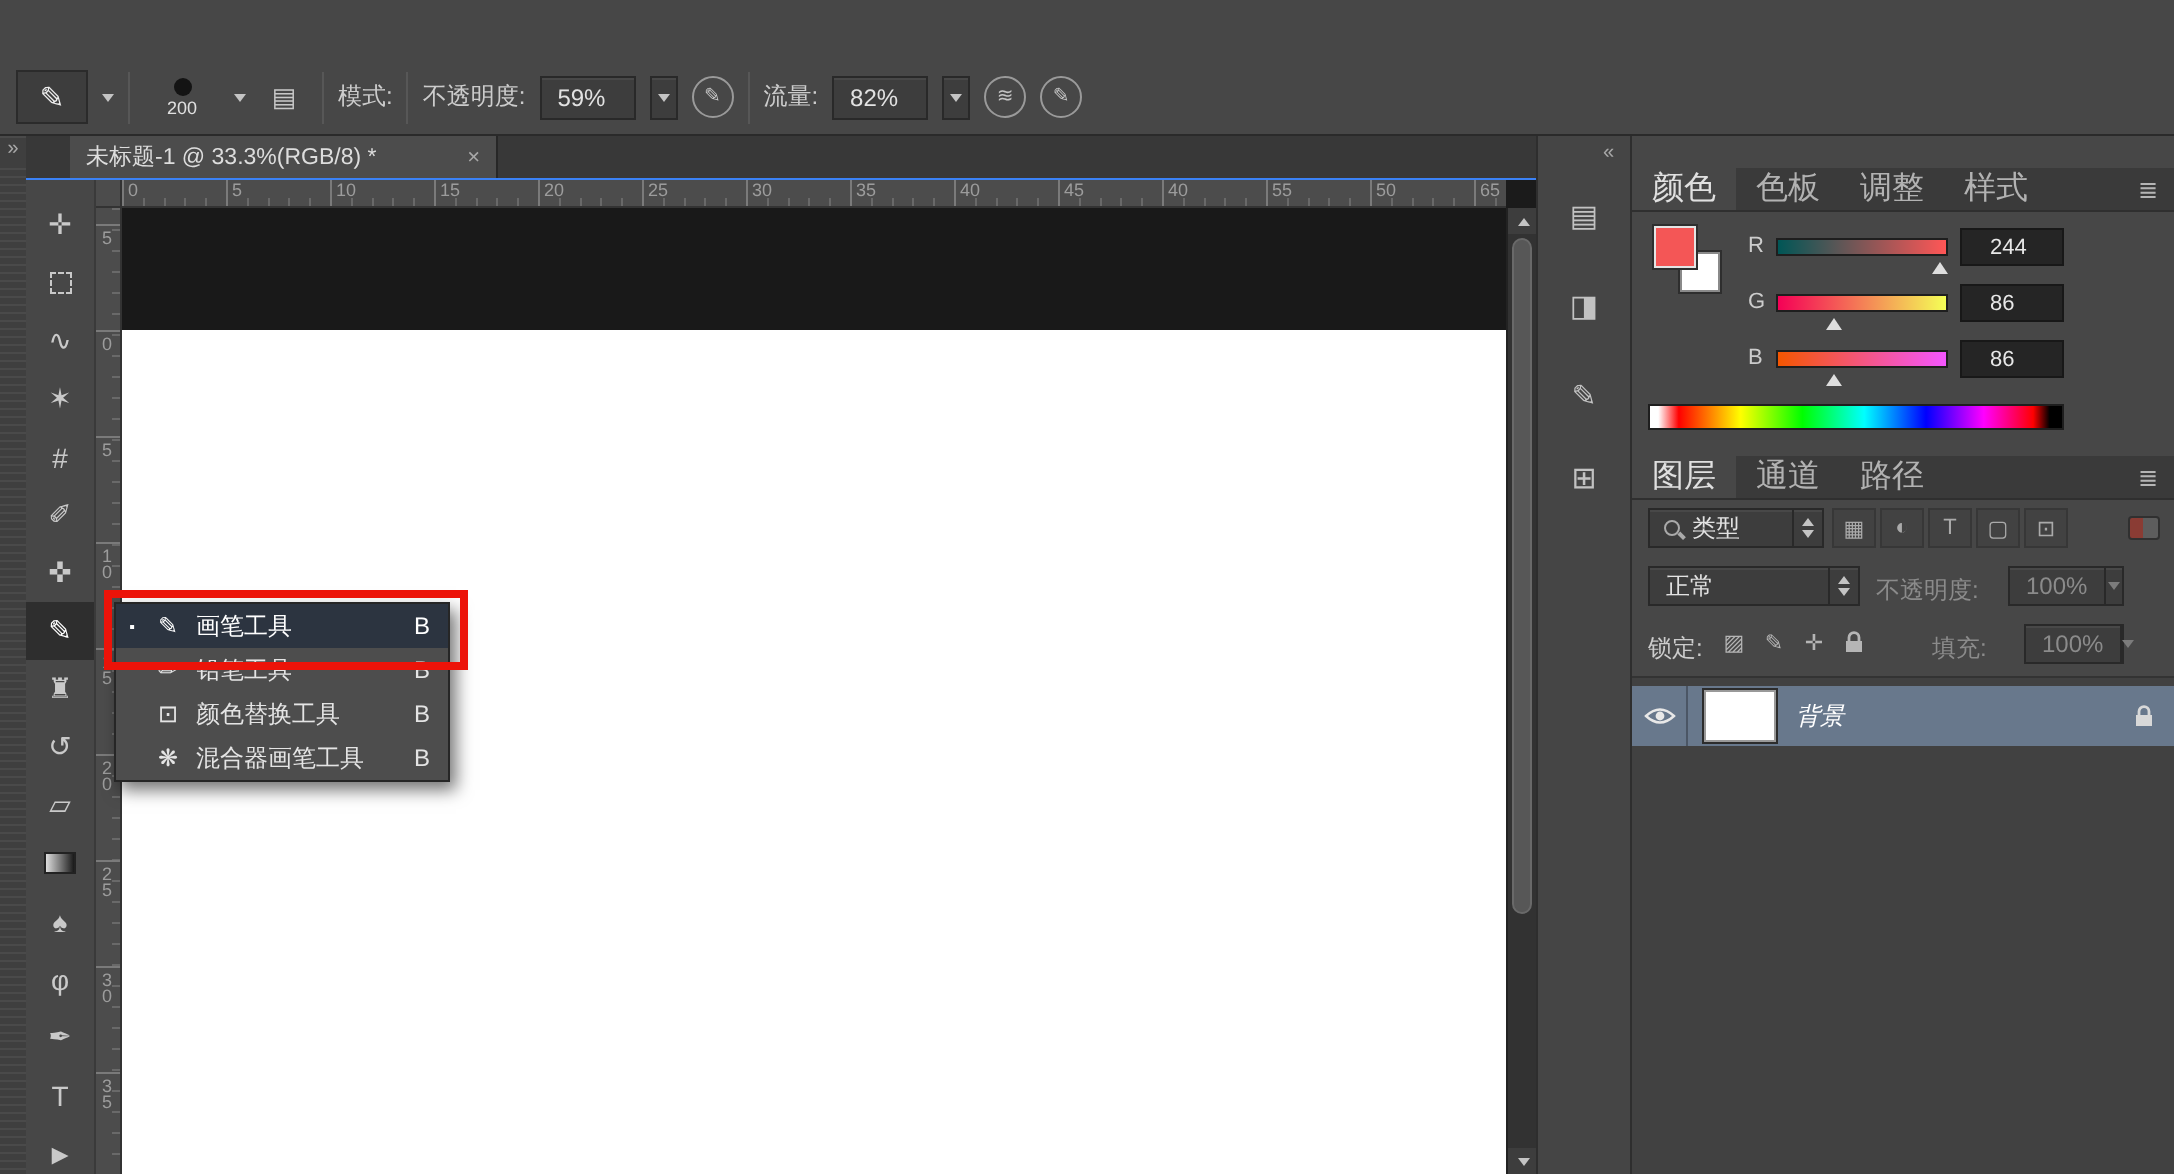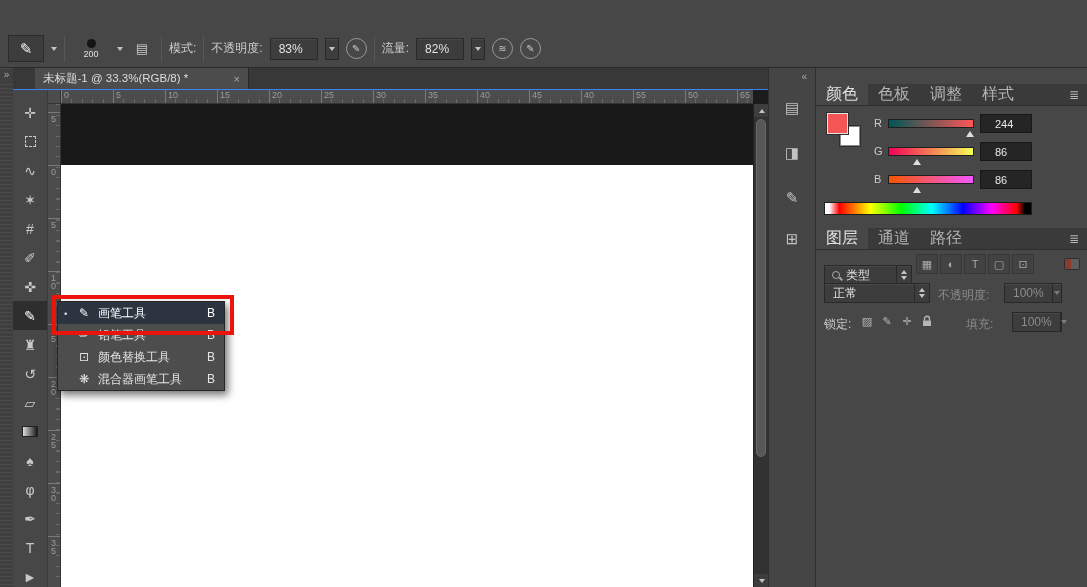--- a/index.html
+++ b/index.html
@@ -87,21 +87,21 @@
   .chan-value{position:absolute;left:106px;top:0;width:52px;height:19px;background:#252525;border:1px solid #181818;color:#e8e8e8;font-size:11px;display:flex;align-items:center;padding-left:14px;}
   #slider-r{background:linear-gradient(90deg,rgb(0,86,86),rgb(255,86,86));}
   #slider-g{background:linear-gradient(90deg,rgb(244,0,86),rgb(244,255,86));}
   #slider-b{background:linear-gradient(90deg,rgb(244,86,0),rgb(244,86,255));}
   #spectrum{position:absolute;left:8px;top:96px;width:208px;height:13px;border:1px solid #1e1e1e;
     background:linear-gradient(90deg,#ffffff 0 2%,#ff0000 7%,#ffff00 22%,#00ff00 37%,#00ffff 52%,#0000ff 67%,#ff00ff 81%,#ff0000 93%,#000000 97%);}
 
   
   #layers-tabs{top:160px;}
   #layers-body{position:absolute;left:0;top:182px;right:0;bottom:0;}
-  #filter-combo{position:absolute;left:8px;top:15px;width:88px;height:20px;}
+  #filter-combo{position:absolute;left:8px;top:4px;width:88px;height:20px;}
   .mag{position:relative;width:11px;height:11px;margin-left:6px;flex:none;}
   .mag::before{content:"";position:absolute;left:1px;top:1px;width:6px;height:6px;border:1.5px solid #aaa;border-radius:50%;}
   .mag::after{content:"";position:absolute;left:7.5px;top:8px;width:4px;height:1.5px;background:#aaa;transform:rotate(45deg);}
   .ficon{position:absolute;top:4px;width:22px;height:20px;display:flex;align-items:center;justify-content:center;color:#aaaaaa;font-size:11px;background:#424242;border:1px solid #373737;}
   #filter-toggle{position:absolute;right:7px;top:8px;width:16px;height:12px;border:1px solid #303030;border-radius:2px;background:linear-gradient(90deg,#8a3c34 0 45%,#5d5d5d 45%);}
   #blend-combo{position:absolute;left:8px;top:33px;width:106px;height:20px;}
   .dim{color:#8b8b8b !important;}
   .dim .tri-down{border-top-color:#7c7c7c;}
   #opacity-label{position:absolute;left:122px;top:37px;font-size:12px;color:#8b8b8b;}
   #opacity-combo{position:absolute;left:188px;top:33px;width:58px;height:20px;}
@@ -143,21 +143,21 @@
     </div>
     <span class="tri-down"></span>
     <div class="panel-btn">
         <span>▤</span>
       </div>
     <div class="ob-divider"></div>
     <span class="ob-label">模式:</span>
     <div class="ob-divider"></div>
     <span class="ob-label">不透明度:</span>
     <div class="combo" style="width:48px">
-      <span class="combo-text">83%</span>
+      <span class="combo-text">59%</span>
     </div>
     <div class="combo" style="width:14px">
         <span class="combo-arrow1" style="border-left:none">
           <i class="tri-down"></i>
         </span>
       </div>
     <div class="circ">
         <span>✎</span>
       </div>
     <div class="ob-divider"></div>
@@ -421,20 +421,38 @@
           </svg>
       </div>
       <span id="fill-label">填充:</span>
       <div class="combo dim" id="fill-combo">
         <span class="combo-text">100%</span>
         <span class="combo-arrow1">
             <i class="tri-down"></i>
           </span>
       </div>
 
+      <div id="layer-list">
+        <div id="layer-row">
+          <div class="eye-cell">
+            <svg width="16" height="10" viewBox="0 0 16 10">
+                <path d="M1 5 Q8 -1.5 15 5 Q8 11.5 1 5 Z" fill="none" stroke="#e8e8e8" stroke-width="1.2"></path>
+                <circle cx="8" cy="5" r="2.2" fill="#e8e8e8"></circle>
+              </svg>
+          </div>
+          <div class="layer-thumb"></div>
+          <span class="layer-name">背景</span>
+          <span class="layer-lock">
+            <svg width="10" height="12" viewBox="0 0 10 12">
+                <rect x="1" y="5.5" width="8" height="5.5" fill="#d8d8d8"></rect>
+                <path d="M2.5 5.5 V3.8 A2.5 2.5 0 0 1 7.5 3.8 V5.5" fill="none" stroke="#d8d8d8" stroke-width="1.4"></path>
+              </svg>
+          </span>
+        </div>
+      </div>
     </div>
   </div>
 
   <div id="flyout">
     <div class="fly-item selected">
       <span class="fly-marker">▪</span>
       <span class="fly-icon">✎</span>
       <span>画笔工具</span>
       <span class="fly-shortcut">B</span>
     </div>

